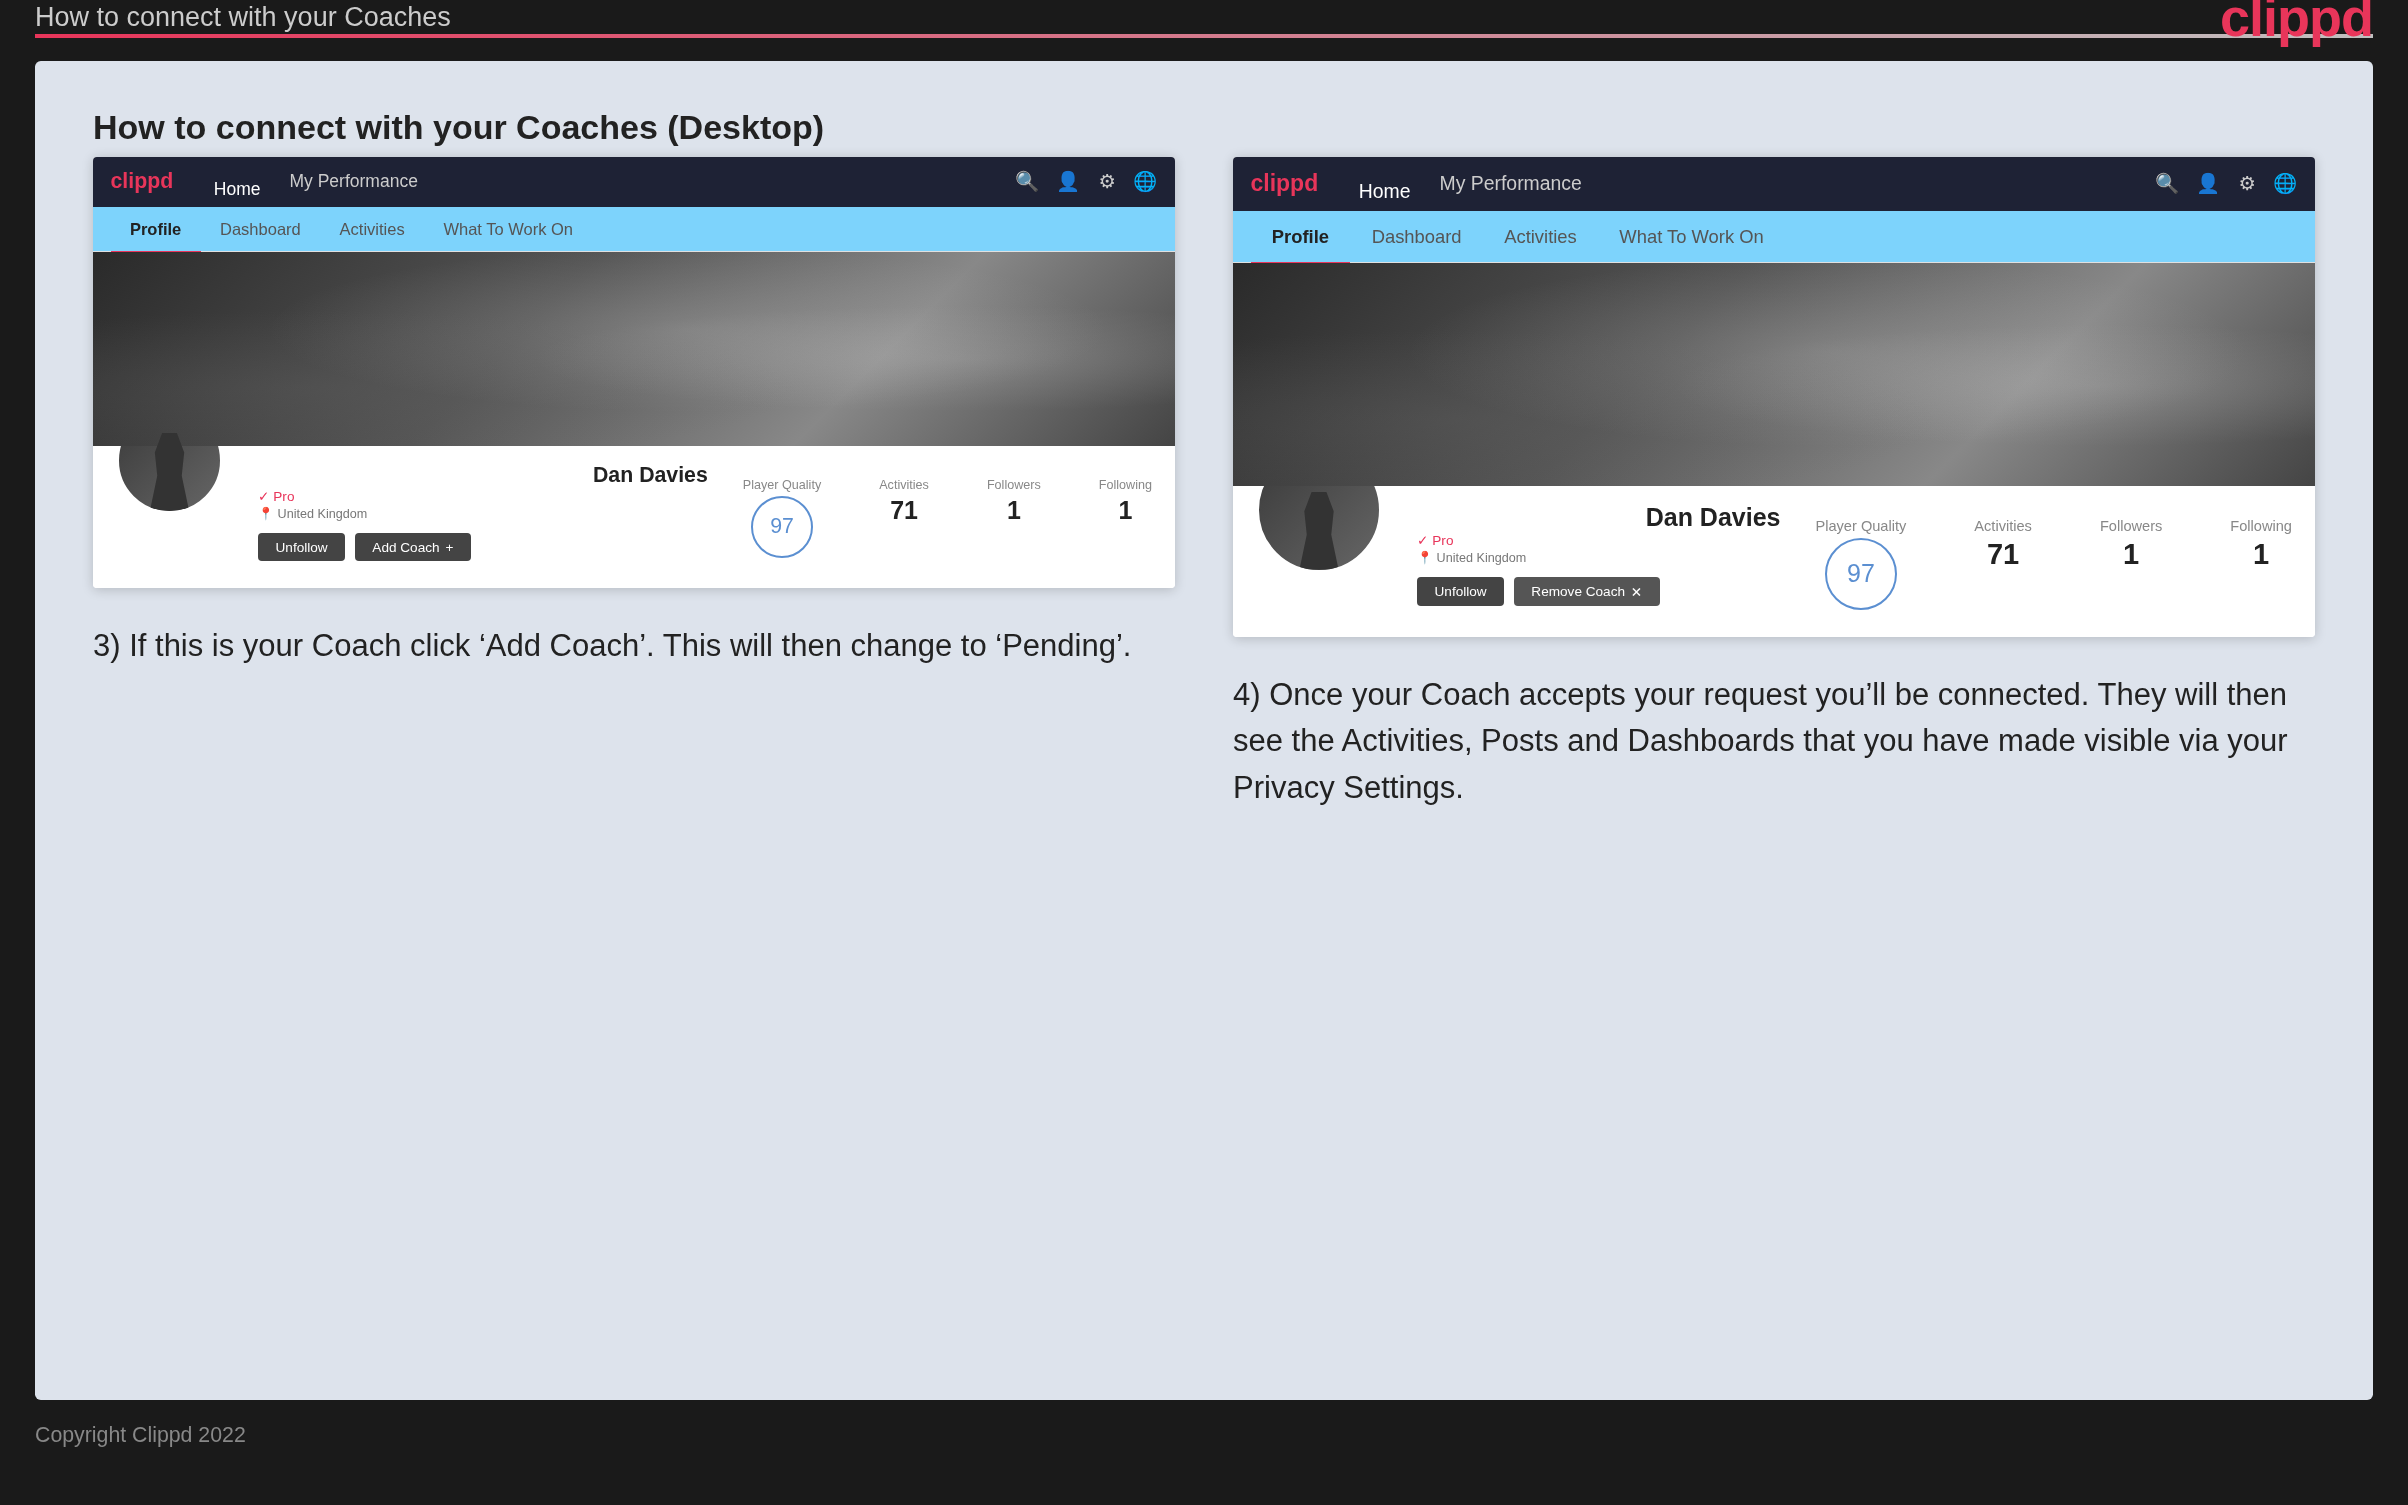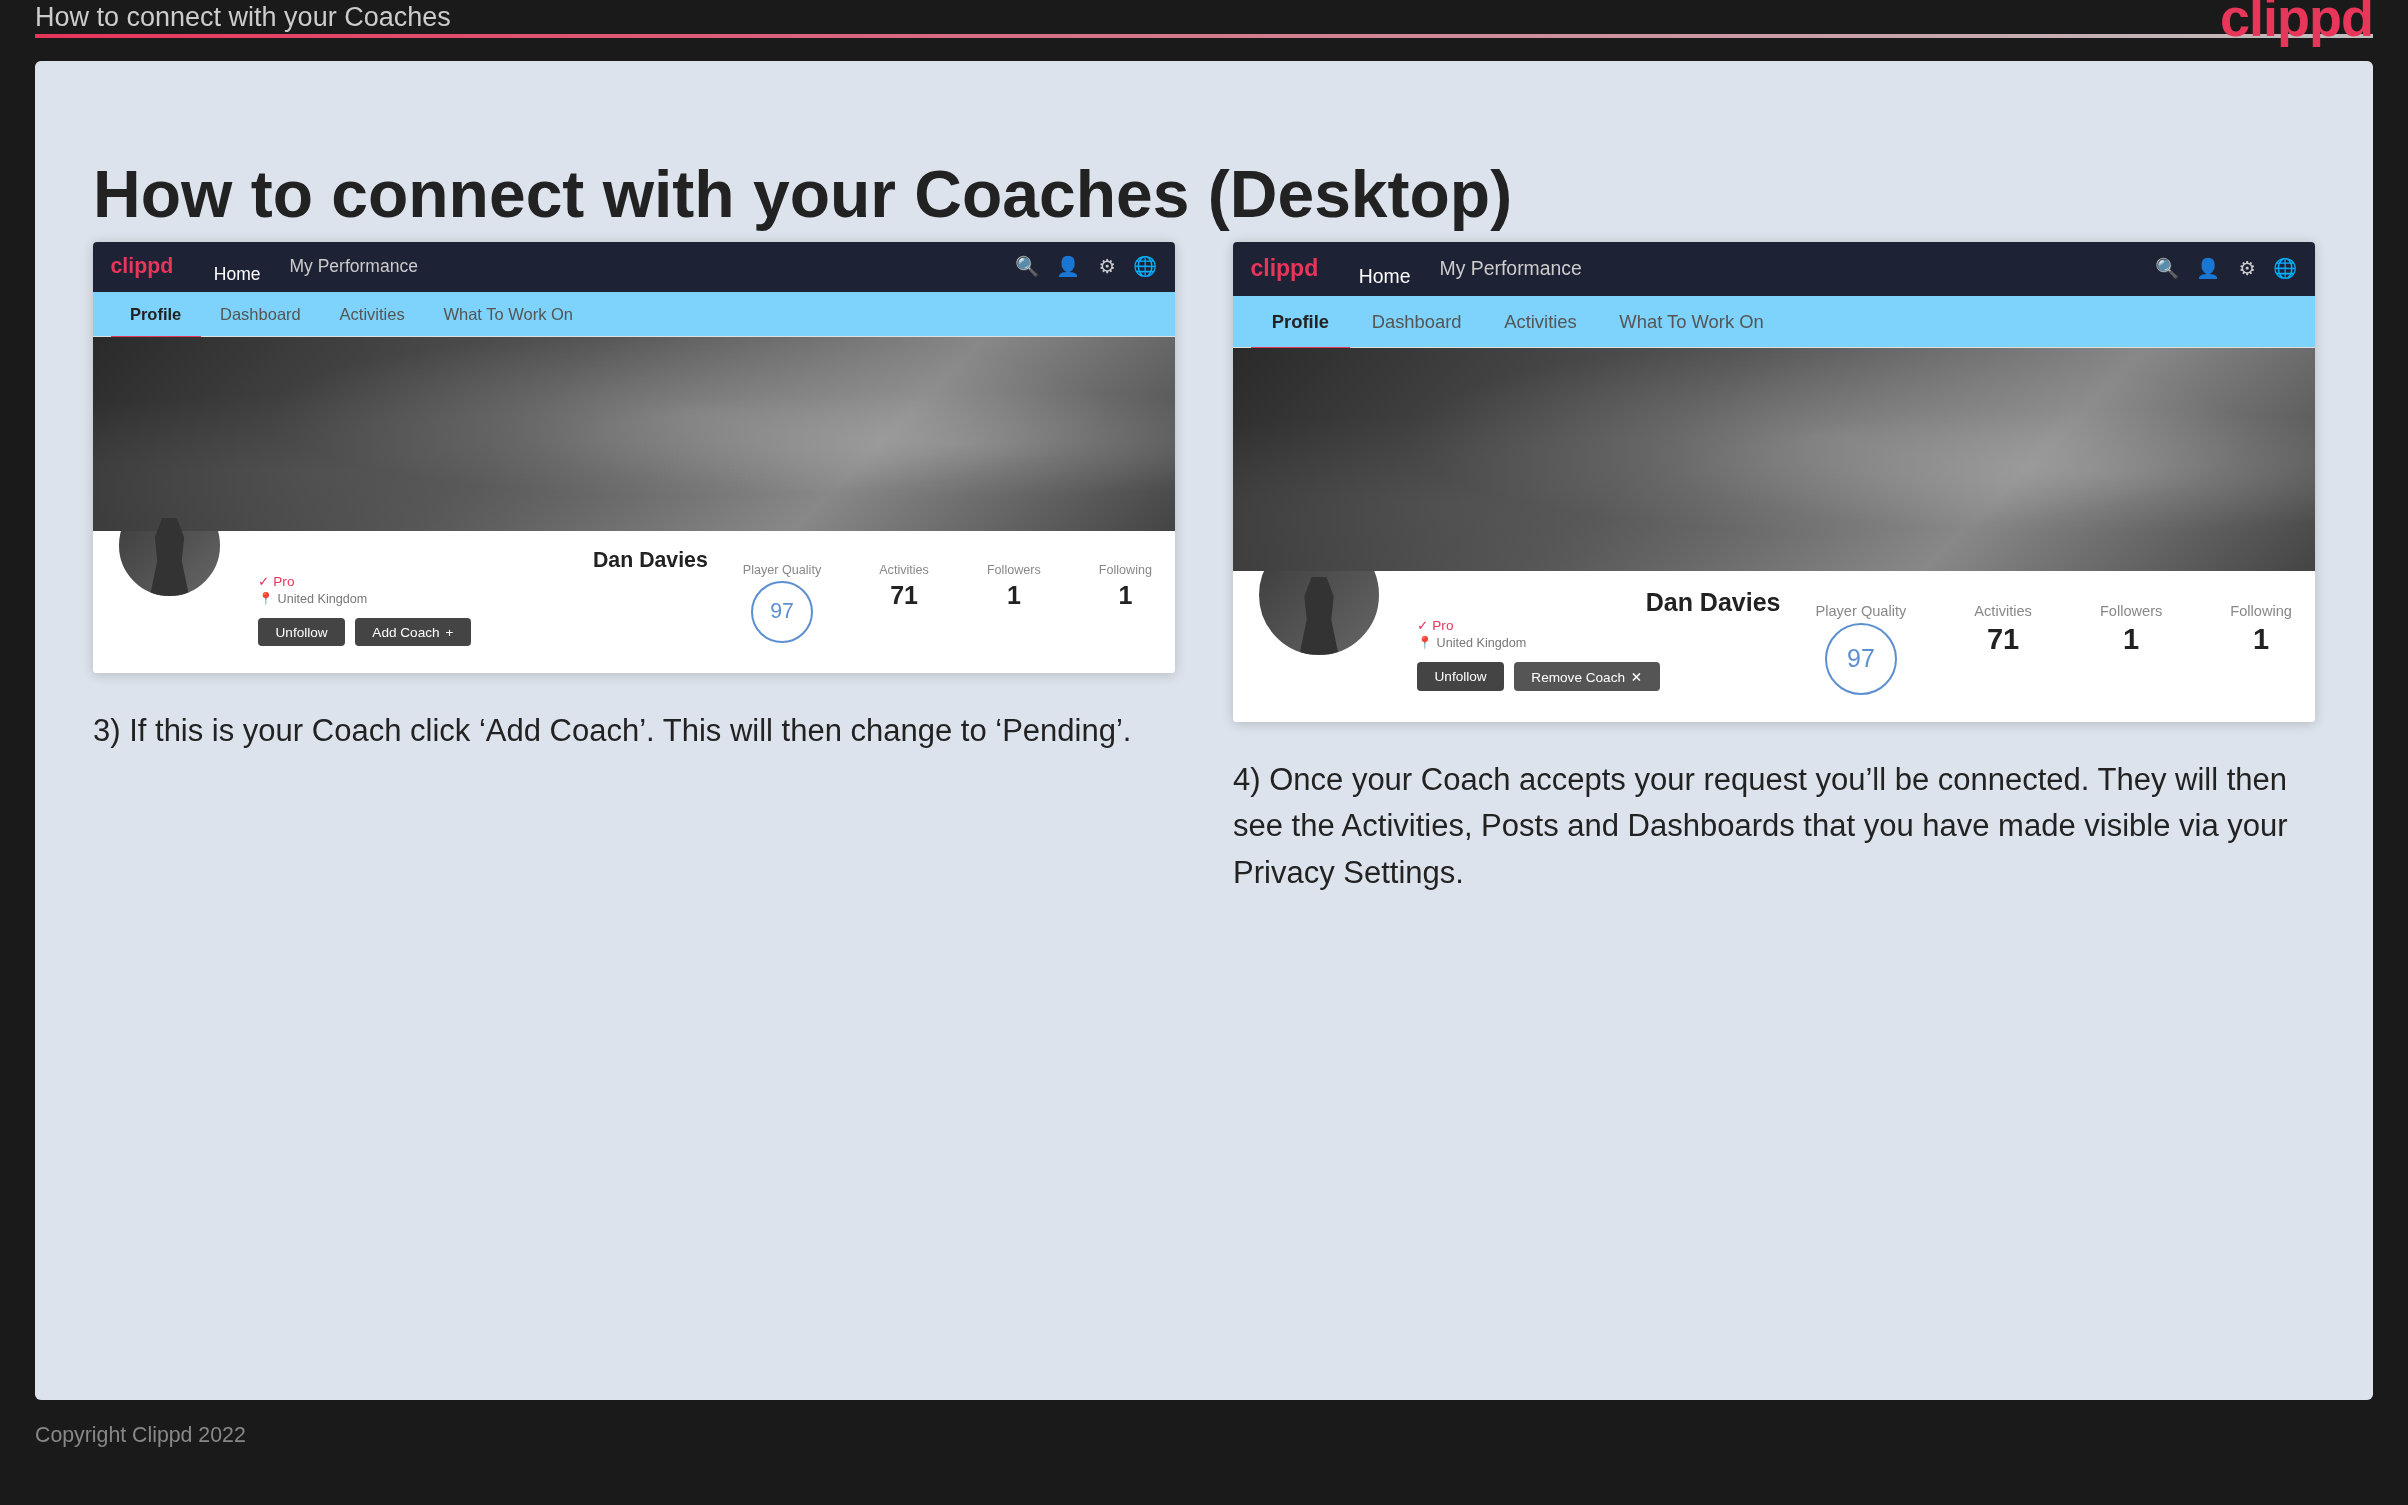--- a/index.html
+++ b/index.html
@@ -32,25 +32,24 @@
 
     .main-content {
       background: #dde3ec;
       margin: 23px 35px;
       border-radius: 5.8px;
       padding: 47px 58px 58px 58px;
       min-height: 1339px;
     }
 
     .page-heading {
-      font-size: 66px;
+      font-size: 34px;
       font-weight: bold;
       color: #222;
       margin-bottom: 9.7px;
-      margin-top: 48px;
     }
     .page-subheading {
       font-size: 37px;
       color: #444;
       margin-bottom: 58px;
     }
 
     .screenshots-row {
       display: flex;
       gap: 58px;
@@ -227,21 +226,21 @@
     }
     .mock-btn-remove-coach {
       background: #555;
       color: #fff;
       border: none;
       padding: 6.8px 17.5px;
       border-radius: 3.9px;
       font-size: 13.6px;
       cursor: pointer;
       display: flex;
-      align-items: flex-end;
+      align-items: center;
       gap: 5.8px;
     }
 
     .mock-stats {
       display: flex;
       gap: 58px;
       padding-top: 20px;
       margin-left: auto;
       margin-top: 12px;
     }

